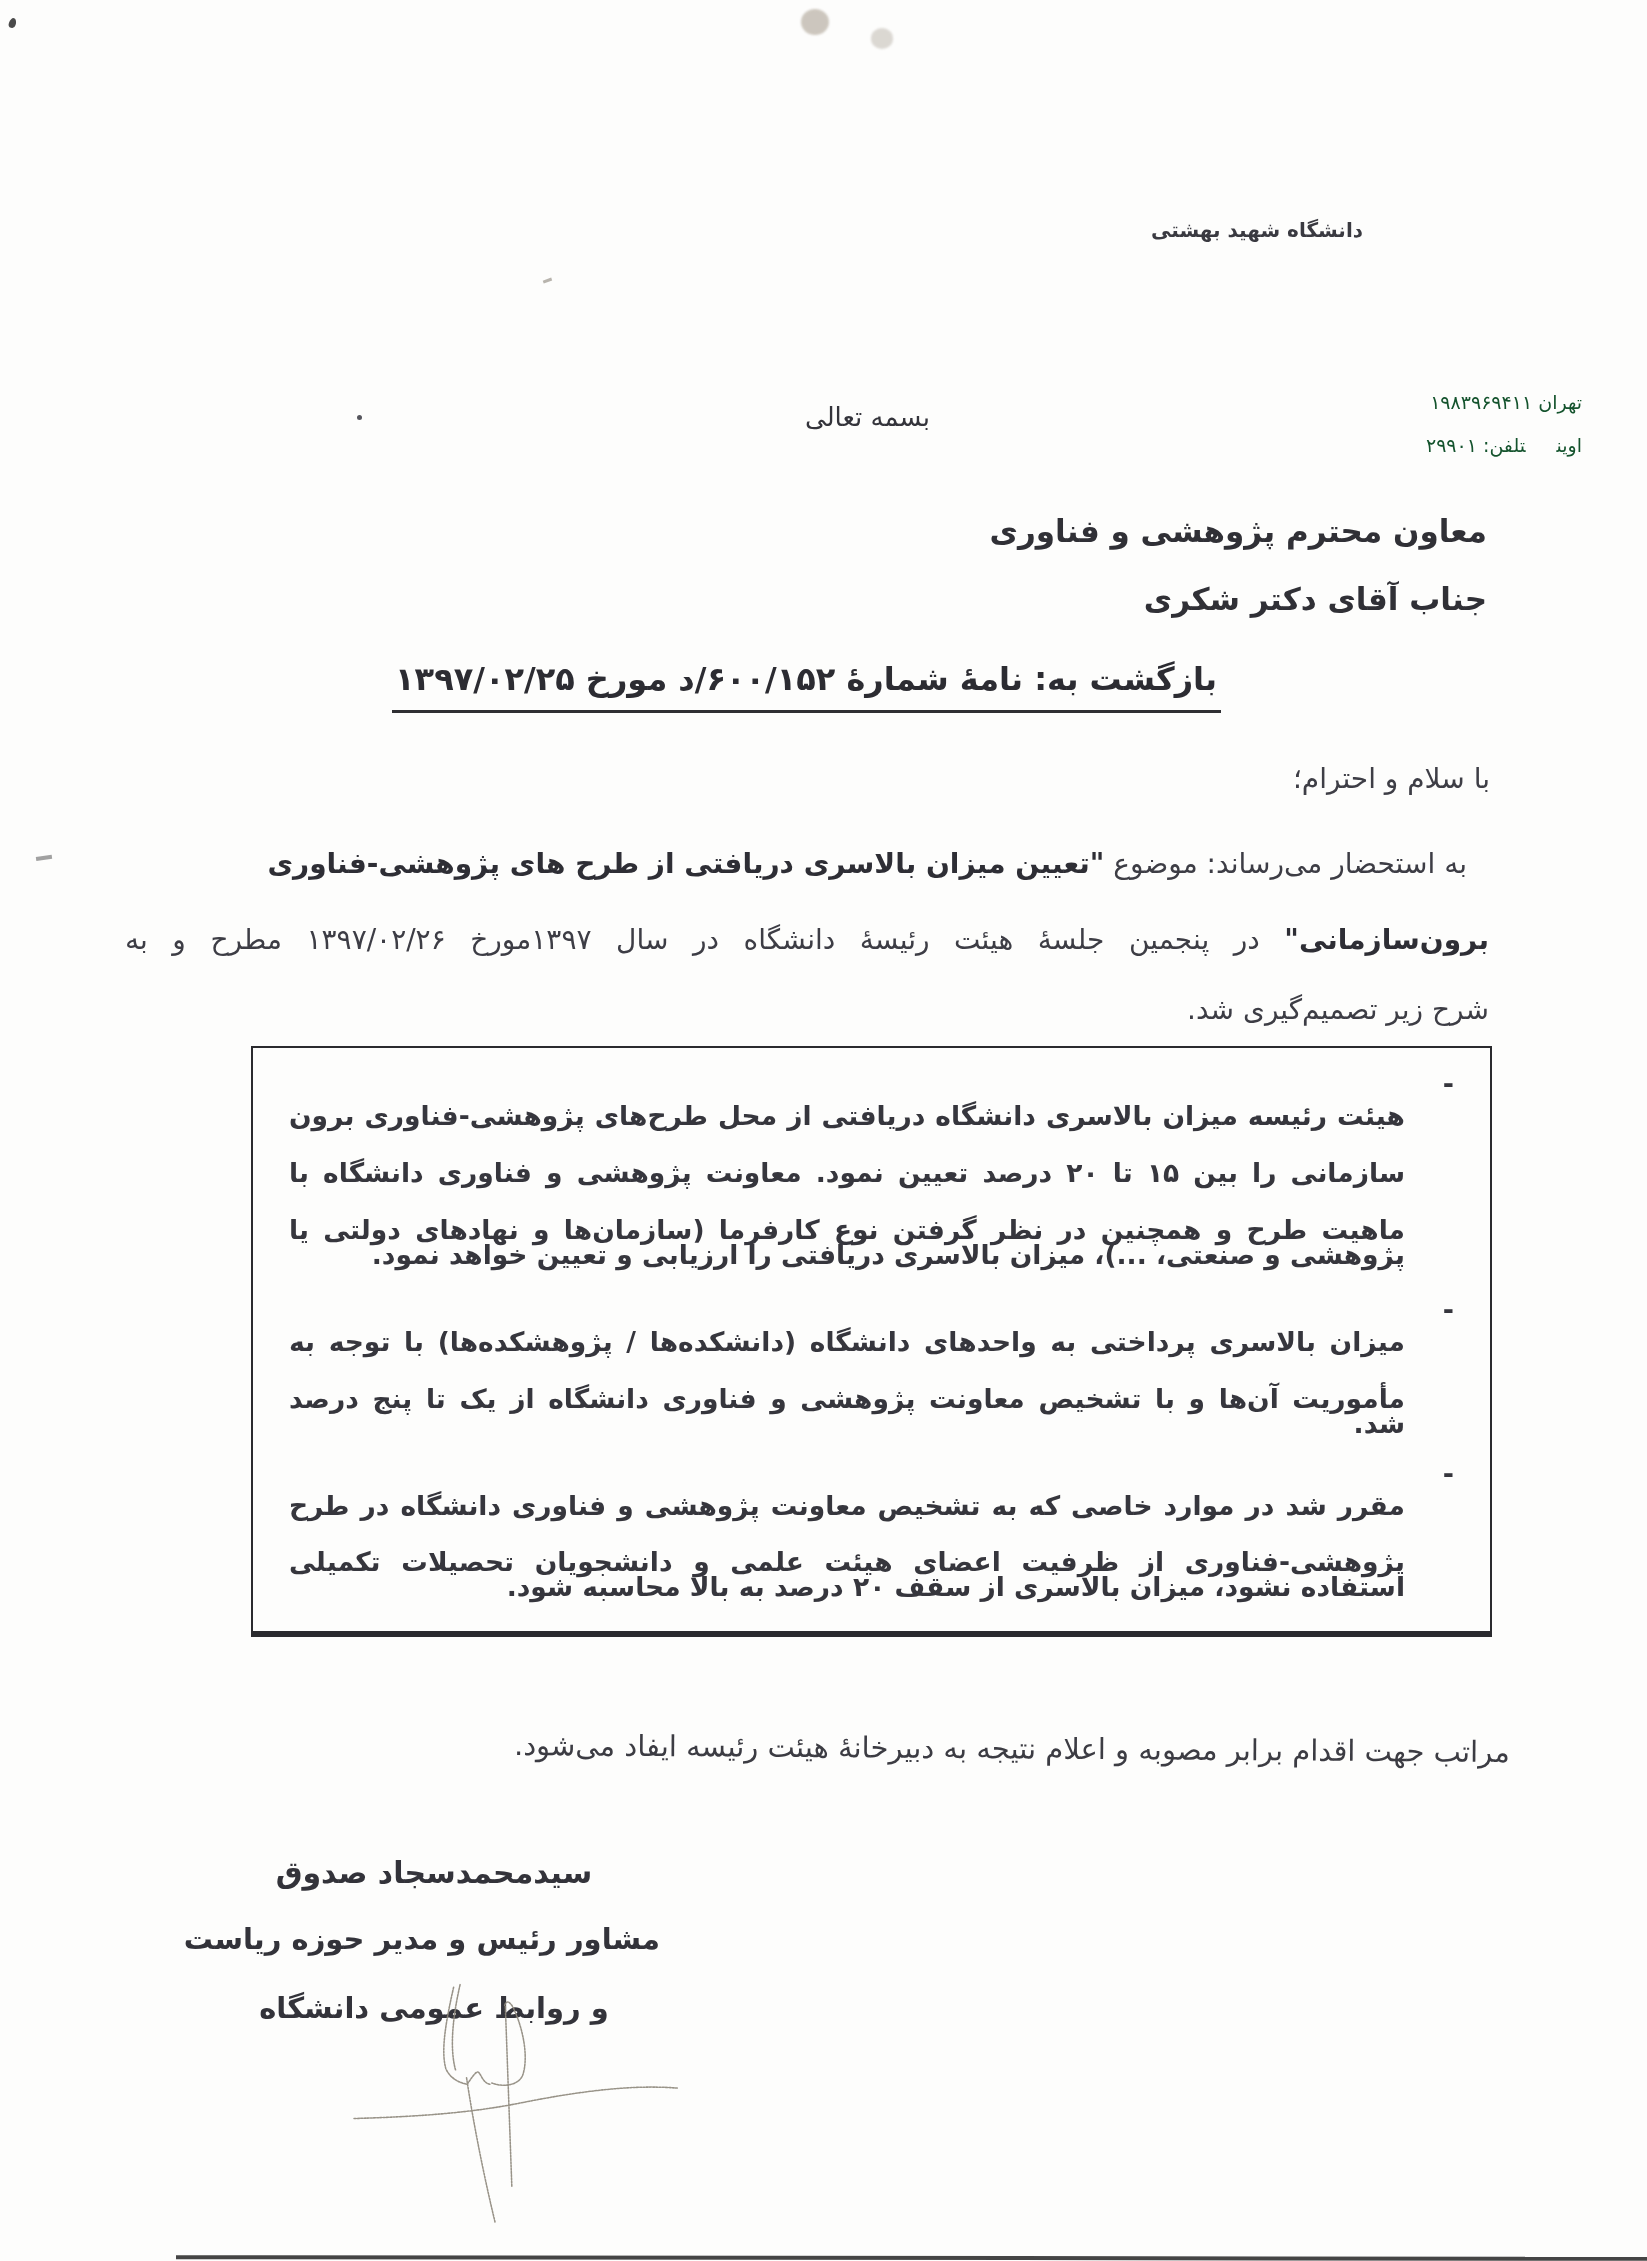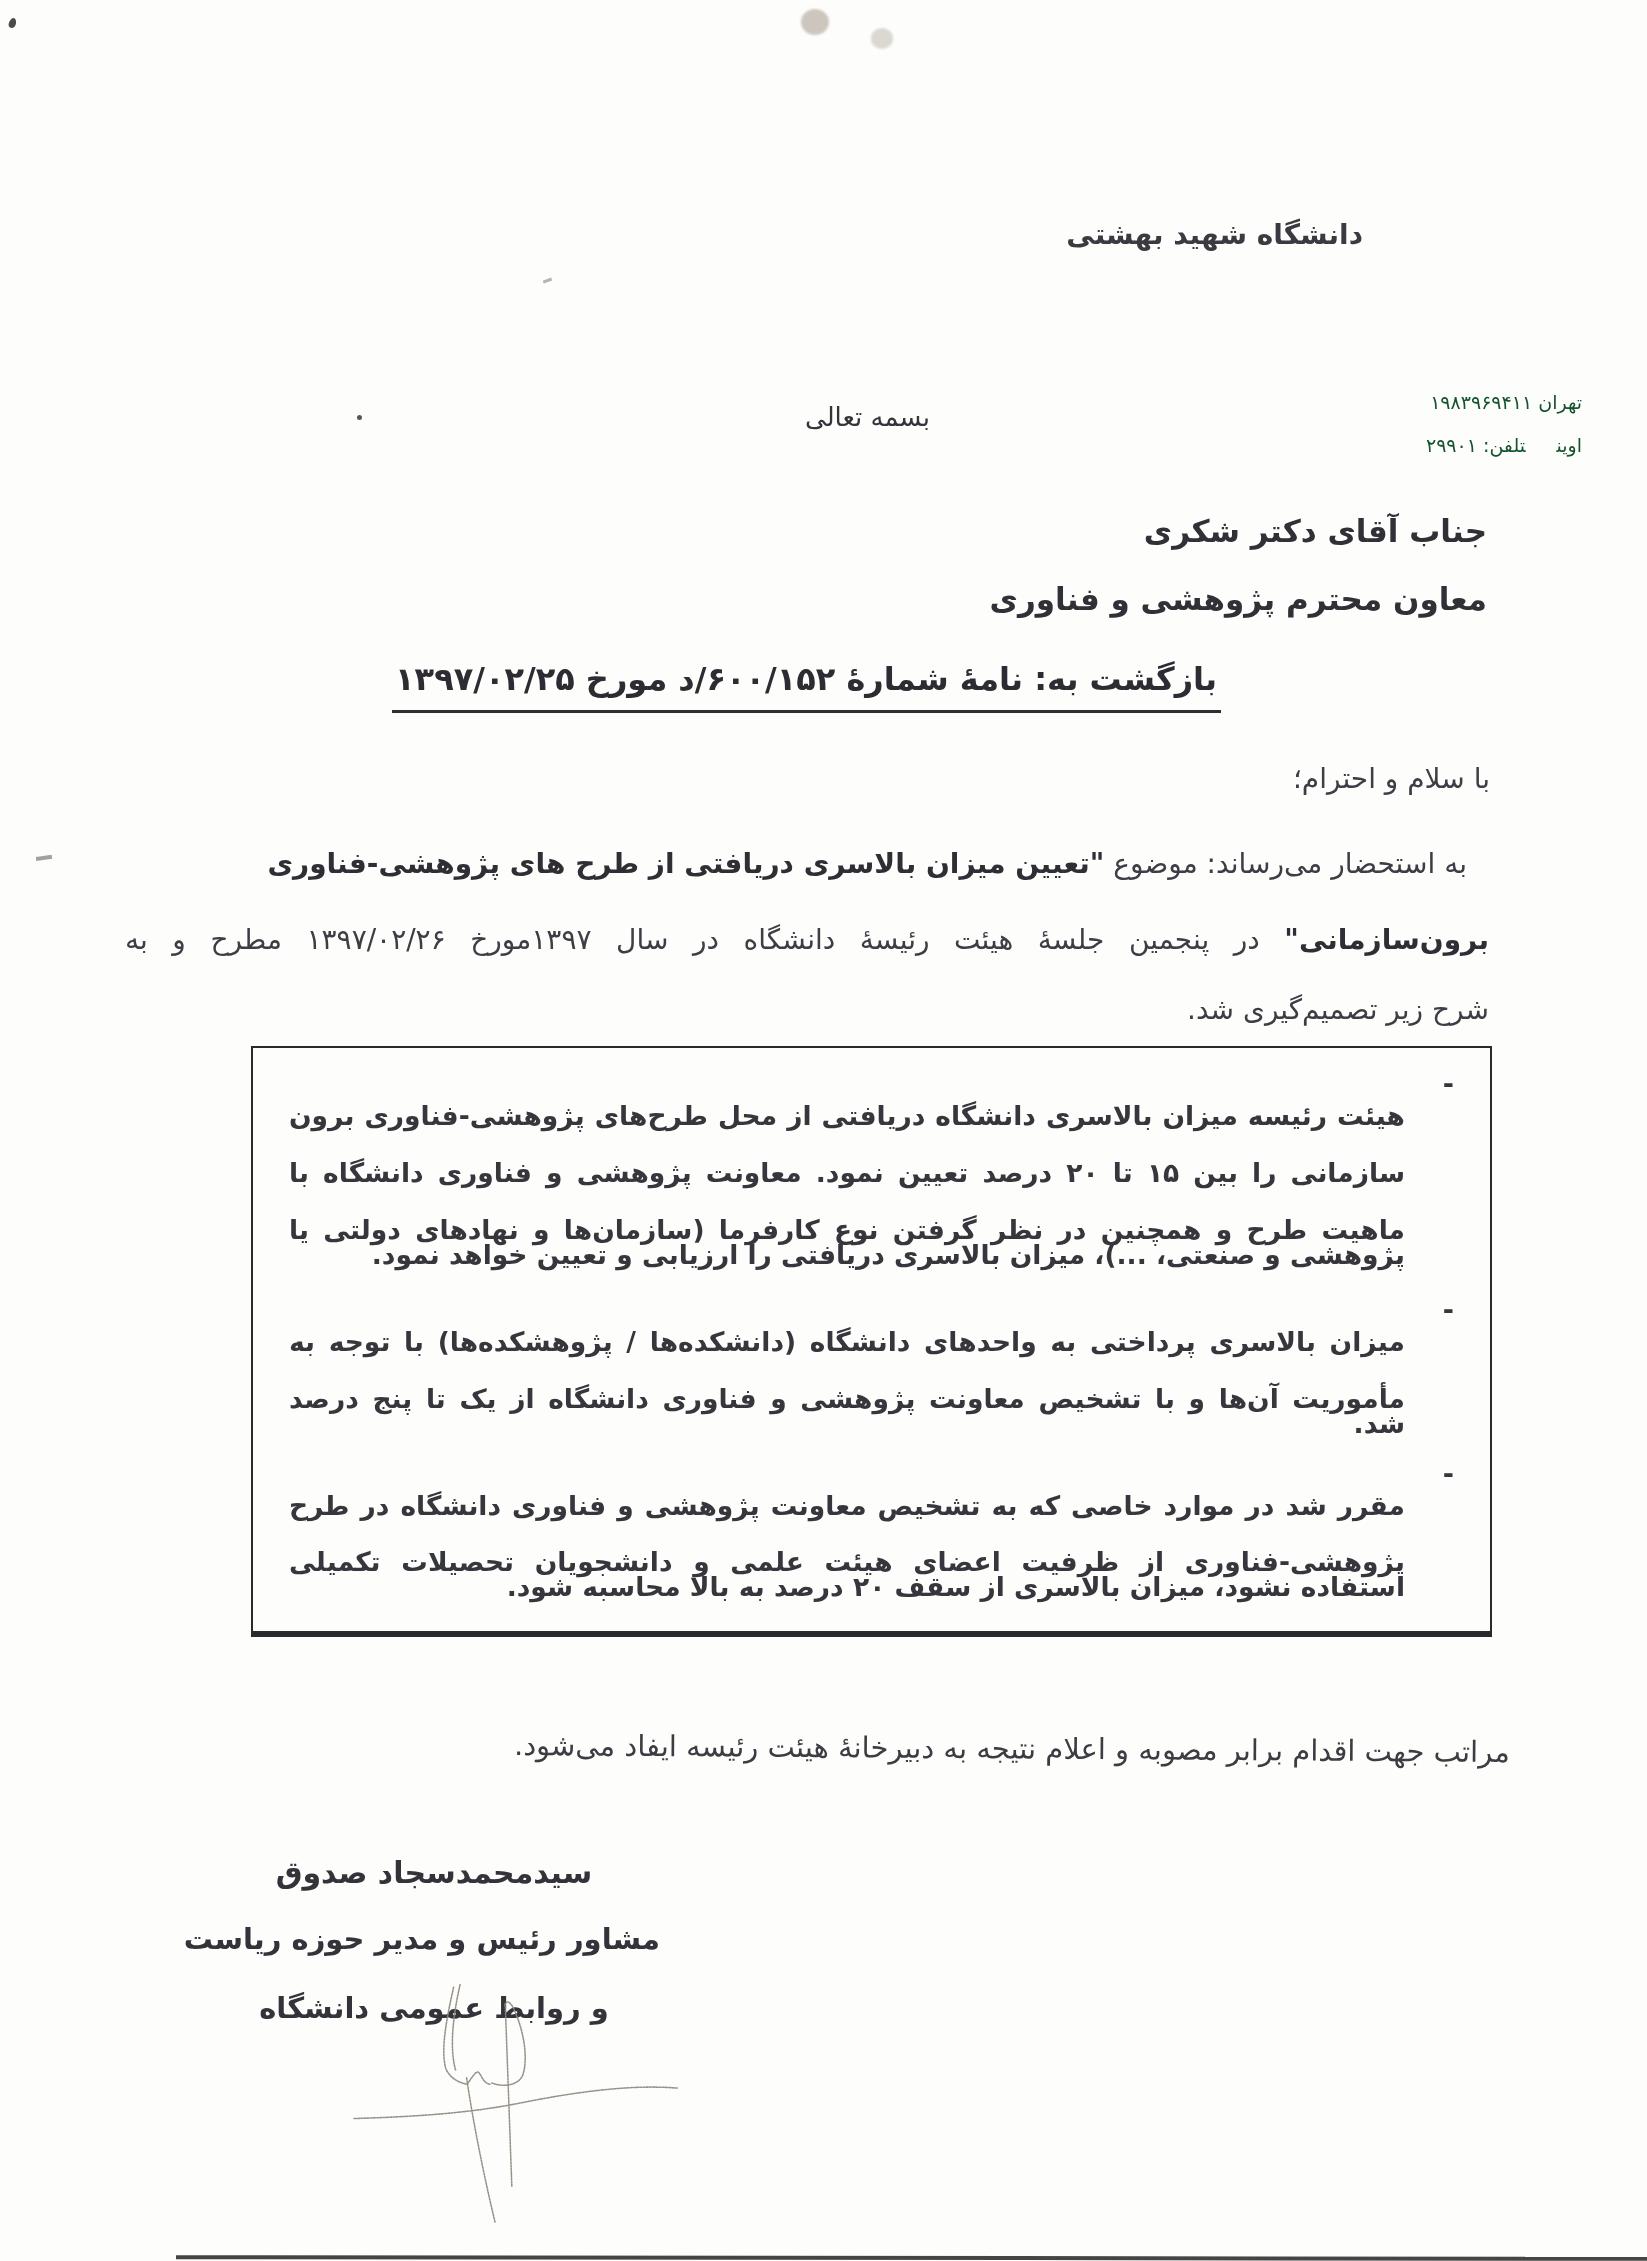--- a/index.html
+++ b/index.html
@@ -11,21 +11,21 @@
     overflow:hidden;
     direction:rtl;
     font-family:"DejaVu Sans", sans-serif;
     color:#3e3e46;
   }
   .abs{position:absolute;}
   .nw{white-space:nowrap;}
   
   .meta{right:1221px;top:124px;text-align:right;font-size:30px;color:#45454e;line-height:57px;}
   
-  .univ{right:284px;top:218px;font-size:28px;font-weight:600;color:#3a3a41;letter-spacing:0.6px;}
+  .univ{right:284px;top:218px;font-size:20px;font-weight:600;color:#3a3a41;letter-spacing:0.6px;}
   
   .addr{right:65px;top:381px;font-size:19px;color:#14532d;line-height:43px;text-align:right;}
   .addr-phone{margin-inline-start:31px;text-align:center;}
   
   .besmele{left:50%;top:402px;transform:translateX(-50%);font-size:26px;font-weight:400;color:#34343b;margin-left:44px;}
   
   .recipient{right:160px;top:497px;text-align:right;font-size:31px;font-weight:700;color:#303036;line-height:68px;}
   
   .reference{
     right:426px;top:660px;font-size:32px;font-weight:700;color:#2c2c32;
@@ -75,22 +75,22 @@
   <div class="abs addr">
     <div class="nw">تهران ۱۹۸۳۹۶۹۴۱۱</div>
     <div class="nw">
       <span>اوین</span><span class="addr-phone">تلفن: ۲۹۹۰۱</span>
     </div>
   </div>
 
   <div class="abs besmele nw">بسمه تعالی</div>
 
   <div class="abs recipient">
+    <div class="nw">معاون محترم پژوهشی و فناوری</div>
     <div class="nw">جناب آقای دکتر شکری</div>
-    <div class="nw">معاون محترم پژوهشی و فناوری</div>
   </div>
 
   <div class="abs reference">بازگشت به: نامهٔ شمارهٔ ۶۰۰/۱۵۲/د مورخ ۱۳۹۷/۰۲/۲۵</div>
 
   <div class="abs salutation nw">با سلام و احترام؛</div>
 
   <div class="abs bodyline nw" style="right:180px;top:847px;">
     <span>به استحضار می‌رساند: موضوع </span><span class="b">"تعیین میزان بالاسری دریافتی از طرح های پژوهشی-فناوری</span>
   </div>
   <div class="abs bodyline jline" style="right:158px;top:920px;width:1364px;">

